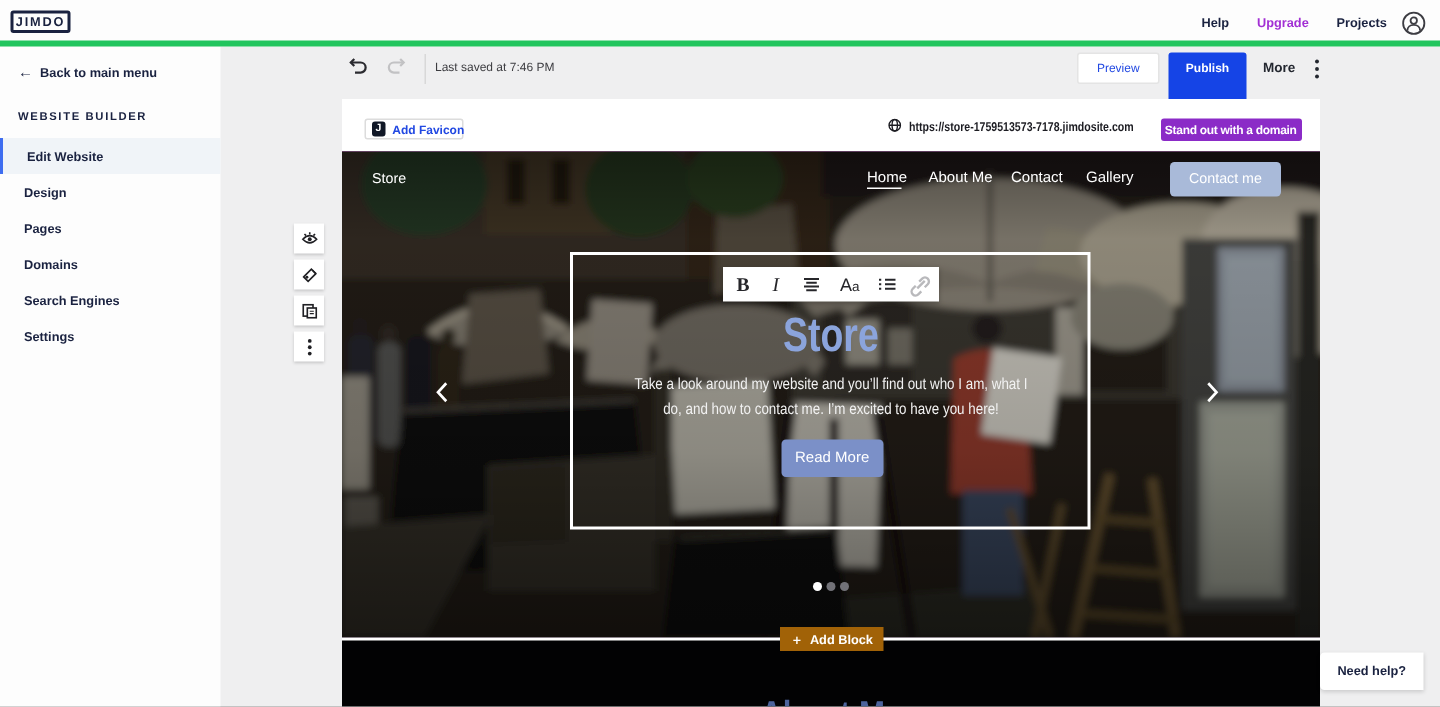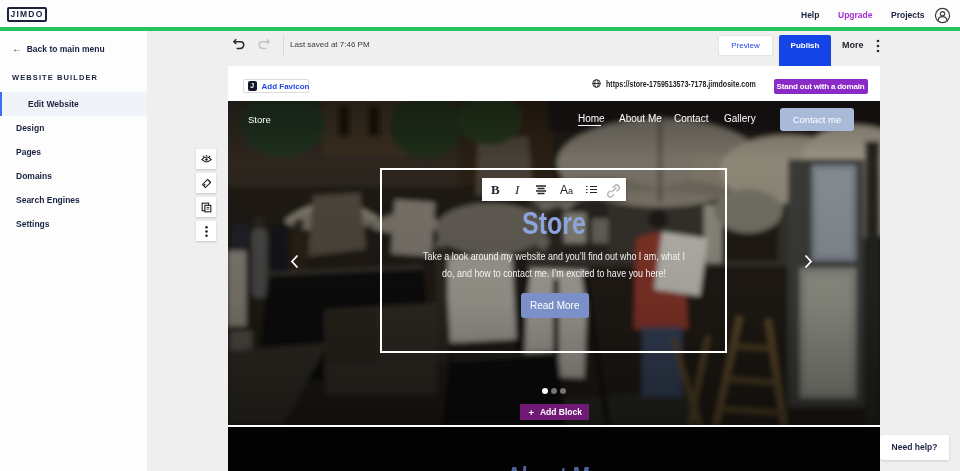--- a/index.html
+++ b/index.html
@@ -21,21 +21,21 @@
 #saved { position:absolute; left:143px; top:9px; font-size:8px; color:#3c3c40; }
 #btn-preview { position:absolute; left:571px; top:4px; width:55px; height:21px; background:#fff; border:1px solid #e4e4e4; border-radius:2px; color:#2148e2; font-size:8px; font-weight:normal; text-align:center; line-height:19px; }
 #btn-publish { position:absolute; left:632px; top:4px; width:52px; height:39px; background:#1544e6; border-radius:2px; color:#fff; font-size:8px; font-weight:bold; text-align:center; line-height:21px; }
 #more { position:absolute; left:695px; top:9px; font-size:9px; font-weight:bold; color:#23272f; }
 
 
 #sidebar { position:absolute; left:0; top:0; width:147px; height:440px; background:#fdfdfd; }
 #backmenu { position:absolute; left:12px; top:12px; font-size:8.5px; font-weight:bold; color:#1a2240; }
 #wbuilder { position:absolute; left:12px; top:42px; font-size:7.5px; font-weight:bold; letter-spacing:1.1px; color:#1a2240; }
 .sitem { position:absolute; left:0; width:147px; height:24px; font-size:8.5px; font-weight:bold; color:#1a2240; line-height:24px; padding-left:16px; }
-.sitem.sel { background:#f0f4f8; border-left:2px solid #3e6df0; padding-left:26px; }
+.sitem.sel { background:#f0f4f8; border-left:2px solid #3e6df0; padding-left:16px; }
 
 
 .fbtn { position:absolute; left:196px; width:20px; height:20px; background:#fff; box-shadow:0 1px 2px rgba(0,0,0,.18); display:flex; align-items:center; justify-content:center; }
 
 
 #preview { position:absolute; left:228px; top:35px; width:652px; height:405px; background:#000; }
 #favbar { position:absolute; left:0; top:0; width:652px; height:35px; background:#fff; }
 #addfav { position:absolute; left:14.5px; top:12.5px; width:66px; height:14.5px; border:1px solid #dcdcdc; border-radius:2px; background:#fff; white-space:nowrap; }
 #addfav .jsq { position:absolute; left:4px; top:1.8px; width:9.5px; height:9.5px; background:#101726; border-radius:2px; color:#fff; font-size:7px; font-weight:bold; text-align:center; line-height:9.5px; }
 #addfav .t { position:absolute; left:18px; top:2.5px; font-size:8px; font-weight:bold; color:#2148e2; }
@@ -56,21 +56,21 @@
 #edittb { position:absolute; left:254px; top:77px; width:144px; height:23px; background:#fff; box-shadow:0 1px 3px rgba(0,0,0,.25); }
 #herotitle { position:absolute; left:0; top:106px; width:652px; text-align:center; font-size:32px; font-weight:bold; color:#8ba4dc; line-height:1; }
 #herotitle span { display:inline-block; transform:scaleX(0.78); transform-origin:center; }
 #heropara { position:absolute; left:0px; top:147px; width:652px; text-align:center; font-size:10.5px; line-height:17px; color:#f2f2f2; }
 #heropara div { white-space:nowrap; transform:scaleX(0.85); transform-origin:center; }
 #readmore { position:absolute; left:293px; top:192px; width:67.5px; height:25px; background:#7b90c8; border-radius:3px; color:#fff; font-size:10px; text-align:center; line-height:25px; }
 .dot { position:absolute; top:287px; width:6px; height:6px; border-radius:50%; }
 
 
 #blacksec { position:absolute; left:0; top:359px; width:652px; height:46px; background:#020203; border-top:2px solid #fff; overflow:hidden; }
-#addblock { position:absolute; left:292px; top:338px; width:69px; height:16px; background:#701a75; color:#fff; font-size:8.5px; font-weight:bold; text-align:center; line-height:16px; z-index:5; }
+#addblock { position:absolute; left:292px; top:352px; width:69px; height:16px; background:#a16207; color:#fff; font-size:8.5px; font-weight:bold; text-align:center; line-height:16px; z-index:5; }
 #nexthead { position:absolute; left:0; top:34px; width:652px; text-align:center; font-size:26px; font-weight:bold; color:#4c639c; }
 #nexthead span { display:inline-block; transform:scaleX(0.8); }
 
 #needhelp { position:absolute; left:880px; top:404px; width:69px; height:25px; background:#fff; border-radius:3px 0 0 3px; box-shadow:0 1px 3px rgba(0,0,0,.15); color:#1a2240; font-size:8.5px; font-weight:bold; text-align:center; line-height:25px; z-index:40; }
 </style>
 </head>
 <body>
 <div id="page">
 
   <div id="workspace">

